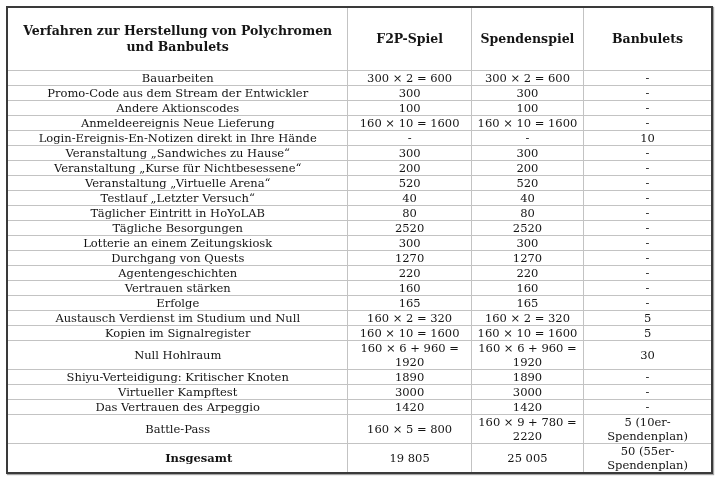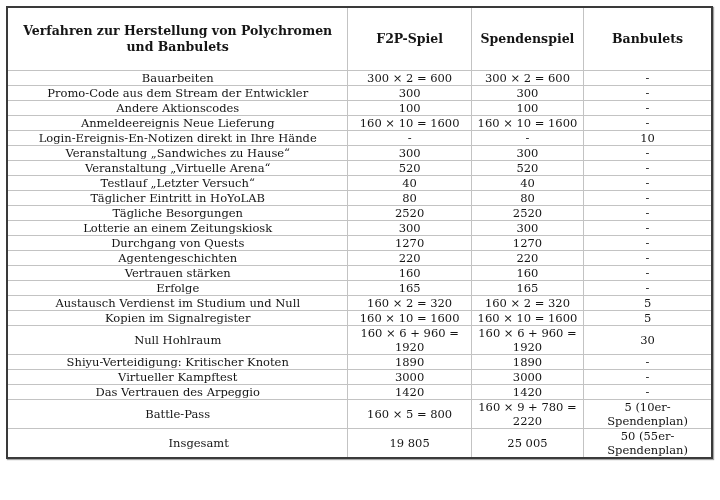--- a/index.html
+++ b/index.html
@@ -41,21 +41,21 @@
     font-weight: bold;
     line-height: 16px;
     padding: 15px 6px;
   }
   td {
     font-size: 11.5px;
     line-height: 14px;
     padding: 0 3px;
   }
   tr.total-row td.method-cell {
-    font-weight: normal;
+    font-weight: bold;
     padding-left: 45px;
   }
 </style>
 </head>
 <body>
 
 <div class="page">
   <table class="data-table">
     <colgroup>
       <col class="c-method">
@@ -102,20 +102,26 @@
           <td class="value-cell">-</td>
           <td class="value-cell">10</td>
         </tr>
         <tr>
           <td class="method-cell">Veranstaltung „Sandwiches zu Hause“</td>
           <td class="value-cell">300</td>
           <td class="value-cell">300</td>
           <td class="value-cell">-</td>
         </tr>
         <tr>
+          <td class="method-cell">Veranstaltung „Kurse für Nichtbesessene“</td>
+          <td class="value-cell">200</td>
+          <td class="value-cell">200</td>
+          <td class="value-cell">-</td>
+        </tr>
+        <tr>
           <td class="method-cell">Veranstaltung „Virtuelle Arena“</td>
           <td class="value-cell">520</td>
           <td class="value-cell">520</td>
           <td class="value-cell">-</td>
         </tr>
         <tr>
           <td class="method-cell">Testlauf „Letzter Versuch“</td>
           <td class="value-cell">40</td>
           <td class="value-cell">40</td>
           <td class="value-cell">-</td>

